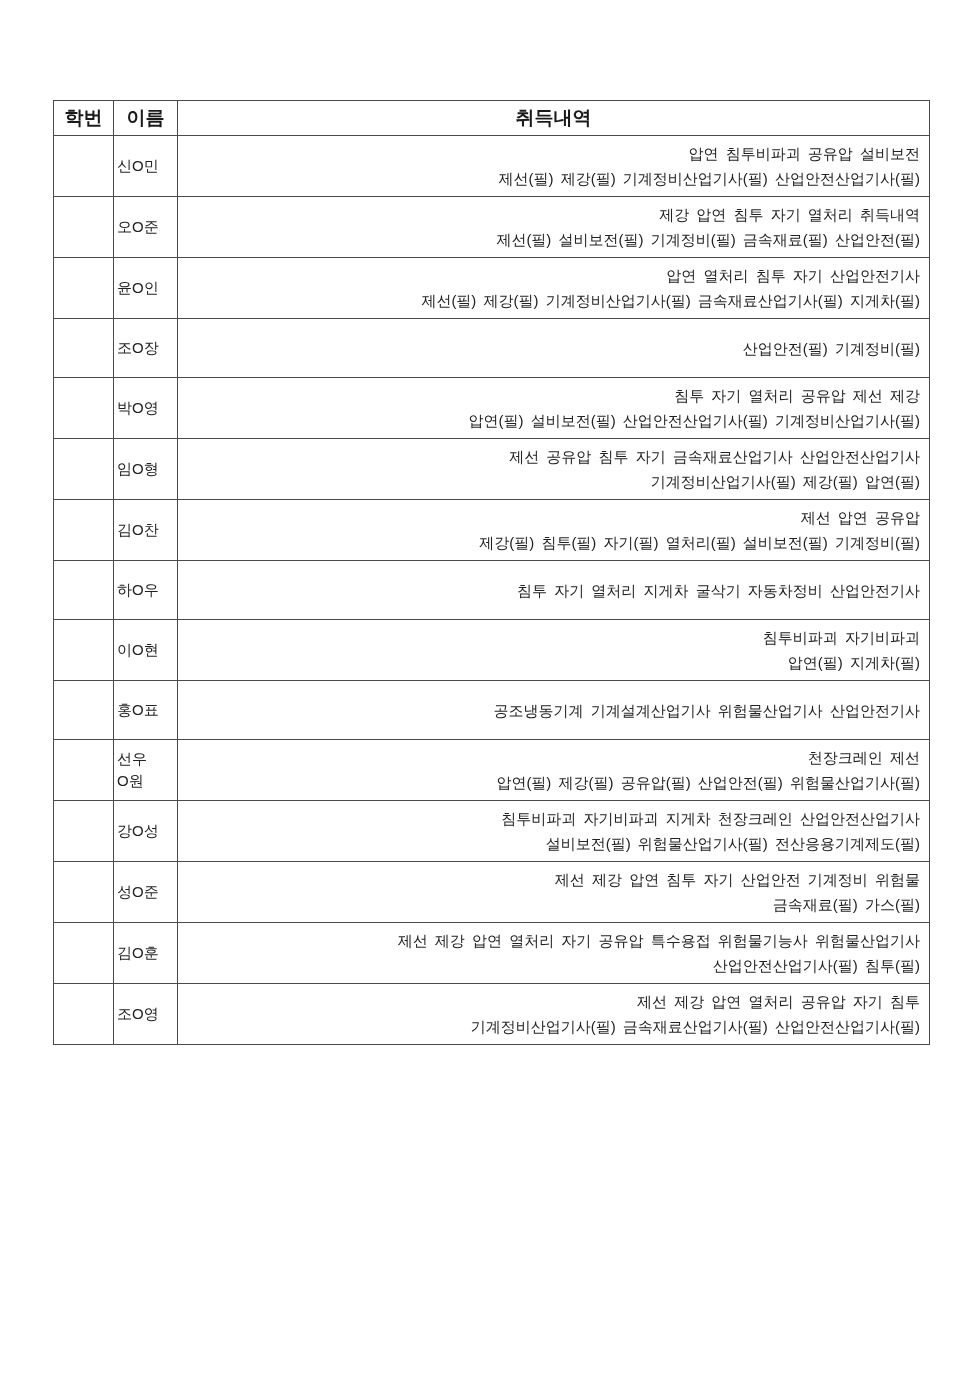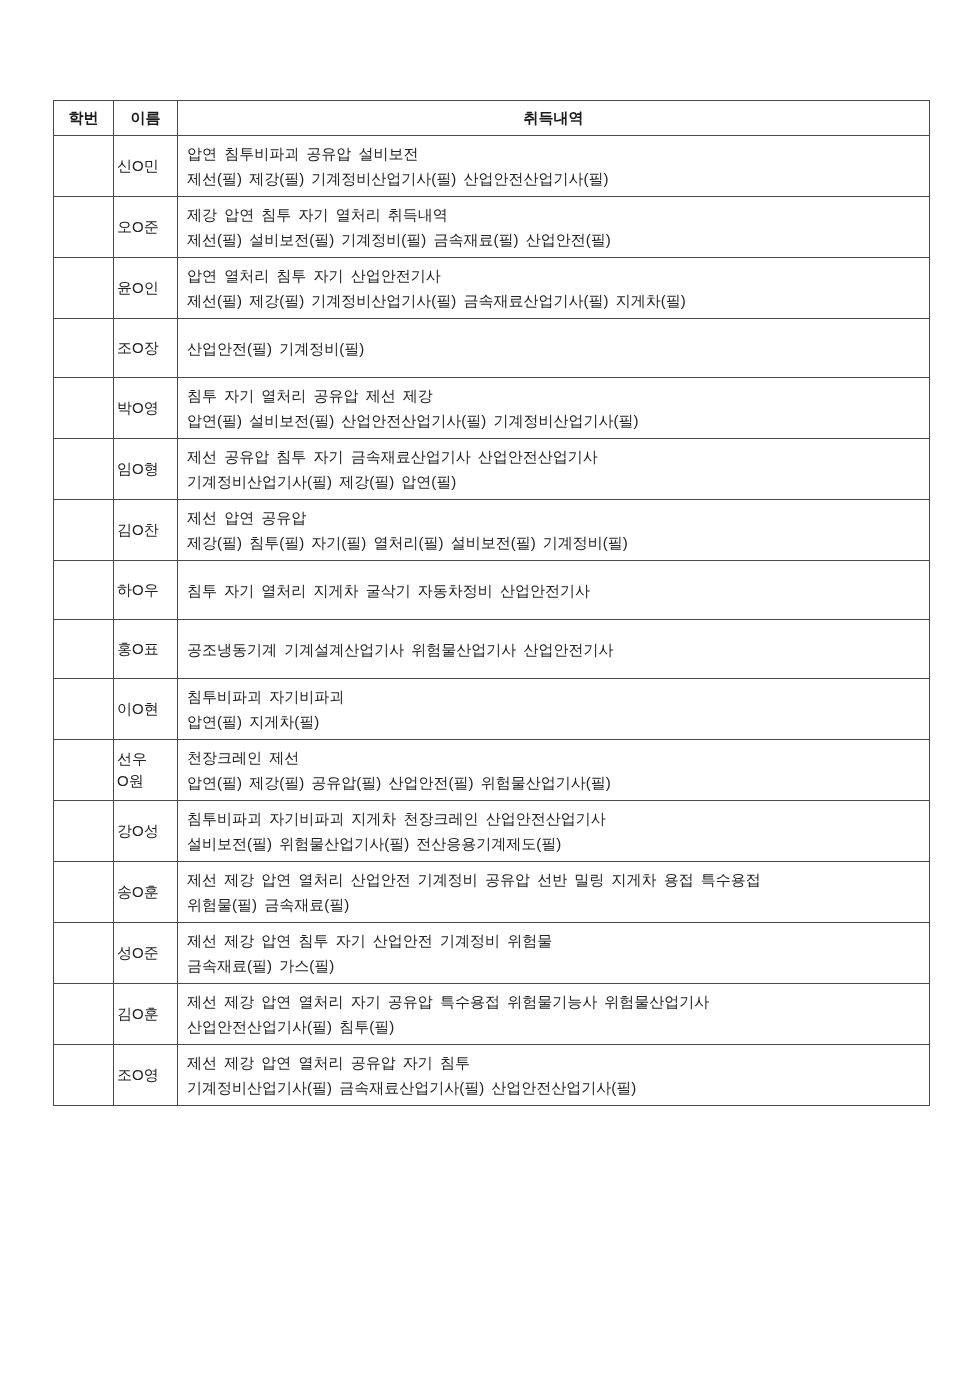--- a/index.html
+++ b/index.html
@@ -27,21 +27,21 @@
   table.cert-table th,
   table.cert-table td {
     border: 1px solid #4a4a4a;
     vertical-align: middle;
     background: #ffffff;
   }
   table.cert-table th {
     height: 34px;
     font-weight: bold;
     text-align: center;
-    font-size: 15px;
+    font-size: 19px;
     color: #1a1a1a;
     padding: 0;
   }
   col.c-id   { width: 60px; }
   col.c-name { width: 64px; }
   td.col-id {
     text-align: center;
     padding: 0;
   }
   td.col-name {
@@ -54,20 +54,21 @@
   td.col-detail {
     padding: 5px 9px;
     height: 48px; 
   }
   td.col-detail .line {
     line-height: 25px;
     color: #222222;
     word-spacing: 3px;
     white-space: nowrap;
     overflow: hidden;
+    text-align: right;
   }
 </style>
 </head>
 <body>
 
 <div class="page">
   <table class="cert-table">
     <colgroup>
       <col class="c-id">
       <col class="c-name">
@@ -154,65 +155,55 @@
     <td class="col-id"></td>
     <td class="col-name">하O우</td>
     <td class="col-detail">
       <div class="cell-lines">
               <div class="line">침투 자기 열처리 지게차 굴삭기 자동차정비 산업안전기사</div>
             </div>
     </td>
   </tr>
         <tr>
     <td class="col-id"></td>
-    <td class="col-name">홍O표</td>
-    <td class="col-detail">
-      <div class="cell-lines">
-              <div class="line">공조냉동기계 기계설계산업기사 위험물산업기사 산업안전기사</div>
-            </div>
-    </td>
-  </tr>
-        <tr>
-    <td class="col-id"></td>
     <td class="col-name">이O현</td>
     <td class="col-detail">
       <div class="cell-lines">
               <div class="line">침투비파괴 자기비파괴</div>
               <div class="line">압연(필) 지게차(필)</div>
             </div>
     </td>
   </tr>
         <tr>
     <td class="col-id"></td>
+    <td class="col-name">홍O표</td>
+    <td class="col-detail">
+      <div class="cell-lines">
+              <div class="line">공조냉동기계 기계설계산업기사 위험물산업기사 산업안전기사</div>
+            </div>
+    </td>
+  </tr>
+        <tr>
+    <td class="col-id"></td>
     <td class="col-name">선우
 O원</td>
     <td class="col-detail">
       <div class="cell-lines">
               <div class="line">천장크레인 제선</div>
               <div class="line">압연(필) 제강(필) 공유압(필) 산업안전(필) 위험물산업기사(필)</div>
             </div>
     </td>
   </tr>
         <tr>
     <td class="col-id"></td>
     <td class="col-name">강O성</td>
     <td class="col-detail">
       <div class="cell-lines">
               <div class="line">침투비파괴 자기비파괴 지게차 천장크레인 산업안전산업기사</div>
               <div class="line">설비보전(필) 위험물산업기사(필) 전산응용기계제도(필)</div>
-            </div>
-    </td>
-  </tr>
-        <tr>
-    <td class="col-id"></td>
-    <td class="col-name">송O훈</td>
-    <td class="col-detail">
-      <div class="cell-lines">
-              <div class="line">제선 제강 압연 열처리 산업안전 기계정비 공유압 선반 밀링 지게차 용접 특수용접</div>
-              <div class="line">위험물(필) 금속재료(필)</div>
             </div>
     </td>
   </tr>
         <tr>
     <td class="col-id"></td>
     <td class="col-name">성O준</td>
     <td class="col-detail">
       <div class="cell-lines">
               <div class="line">제선 제강 압연 침투 자기 산업안전 기계정비 위험물</div>
               <div class="line">금속재료(필) 가스(필)</div>

